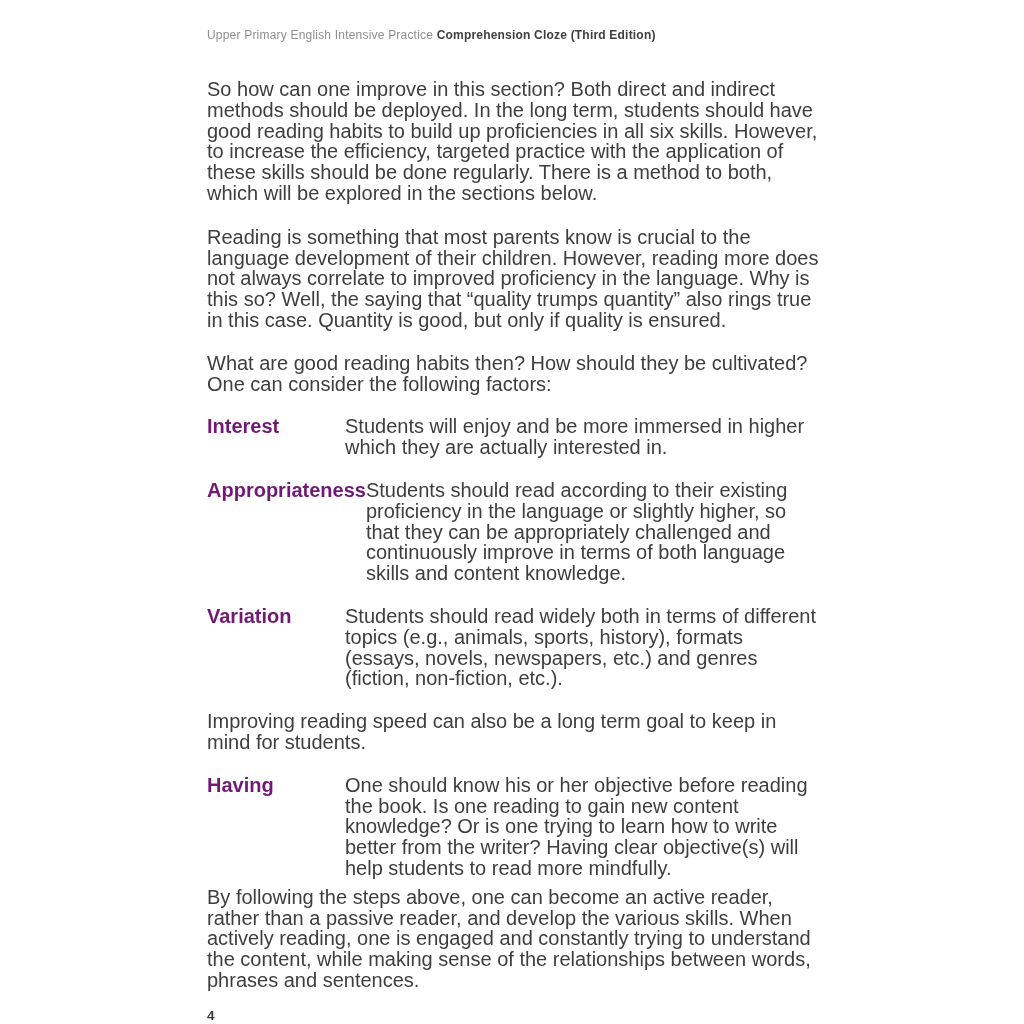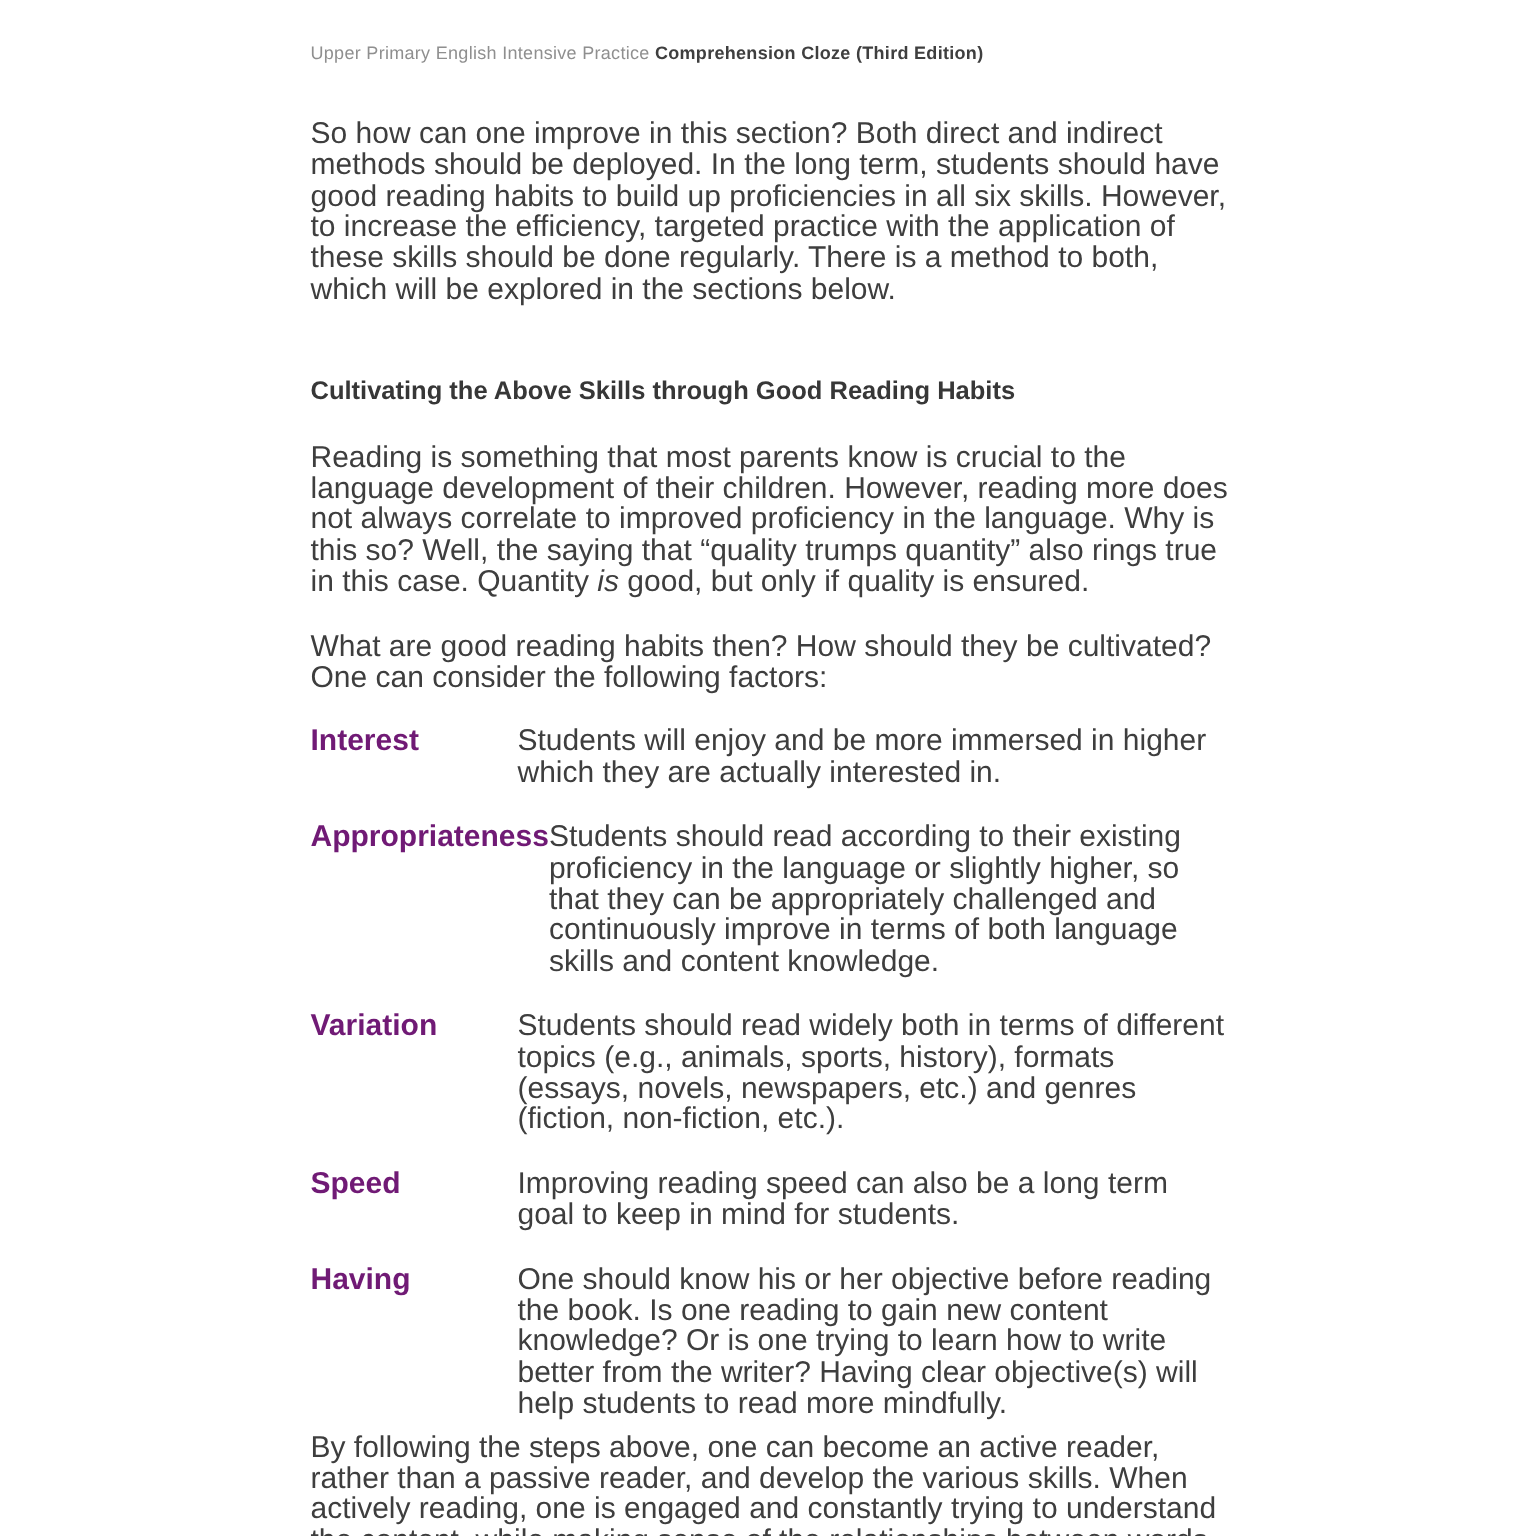--- a/index.html
+++ b/index.html
@@ -58,33 +58,32 @@
     color: #701a75;
   }
   .factor-def { flex: 1; }
   .para-closing { margin-top: 8px; }
   .page-number {
     margin-top: 17px;
     font-size: 13.5px;
     font-weight: bold;
     color: #3a3a3a;
   }
-  .italic { font-style: italic; }
+  .italic { }
 </style>
 </head>
 <body>
 
 <div class="page">
   <div class="content">
 
     <div class="running-head"><span>Upper Primary English Intensive Practice </span><span class="book-title">Comprehension Cloze (Third Edition)</span></div>
 
     <p class="body-text para-intro">So how can one improve in this section? Both direct and indirect methods should be deployed. In the long term, students should have good reading habits to build up proficiencies in all six skills. However, to increase the efficiency, targeted practice with the application of these skills should be done regularly. There is a method to both, which will be explored in the sections below.</p>
 
-    <h2 class="section-heading">Cultivating the Above Skills through Good Reading Habits</h2>
 
     <p class="body-text para-reading"><span>Reading is something that most parents know is crucial to the language development of their children. However, reading more does not always correlate to improved proficiency in the language. Why is this so? Well, the saying that “quality trumps quantity” also rings true in this case. Quantity</span> <span class="italic">is</span> <span>good, but only if quality is ensured.</span></p>
 
     <p class="body-text para-factors-lead">What are good reading habits then? How should they be cultivated? One can consider the following factors:</p>
 
     <div class="factor-row body-text">
       <div class="factor-term">Interest</div>
       <div class="factor-def">Students will enjoy and be more immersed in higher which they are actually interested in.</div>
     </div>
 
@@ -92,21 +91,20 @@
       <div class="factor-term">Appropriateness</div>
       <div class="factor-def">Students should read according to their existing proficiency in the language or slightly higher, so that they can be appropriately challenged and continuously improve in terms of both language skills and content knowledge.</div>
     </div>
 
     <div class="factor-row body-text">
       <div class="factor-term">Variation</div>
       <div class="factor-def">Students should read widely both in terms of different topics (e.g., animals, sports, history), formats (essays, novels, newspapers, etc.) and genres (fiction, non-fiction, etc.).</div>
     </div>
 
     <div class="factor-row body-text">
-      <div class="factor-term">Speed</div>
       <div class="factor-def">Improving reading speed can also be a long term goal to keep in mind for students.</div>
     </div>
 
     <div class="factor-row body-text">
       <div class="factor-term">Having</div>
       <div class="factor-def">One should know his or her objective before reading the book. Is one reading to gain new content knowledge? Or is one trying to learn how to write better from the writer? Having clear objective(s) will help students to read more mindfully.</div>
     </div>
 
     <p class="body-text para-closing">By following the steps above, one can become an active reader, rather than a passive reader, and develop the various skills. When actively reading, one is engaged and constantly trying to understand the content, while making sense of the relationships between words, phrases and sentences.</p>
 

